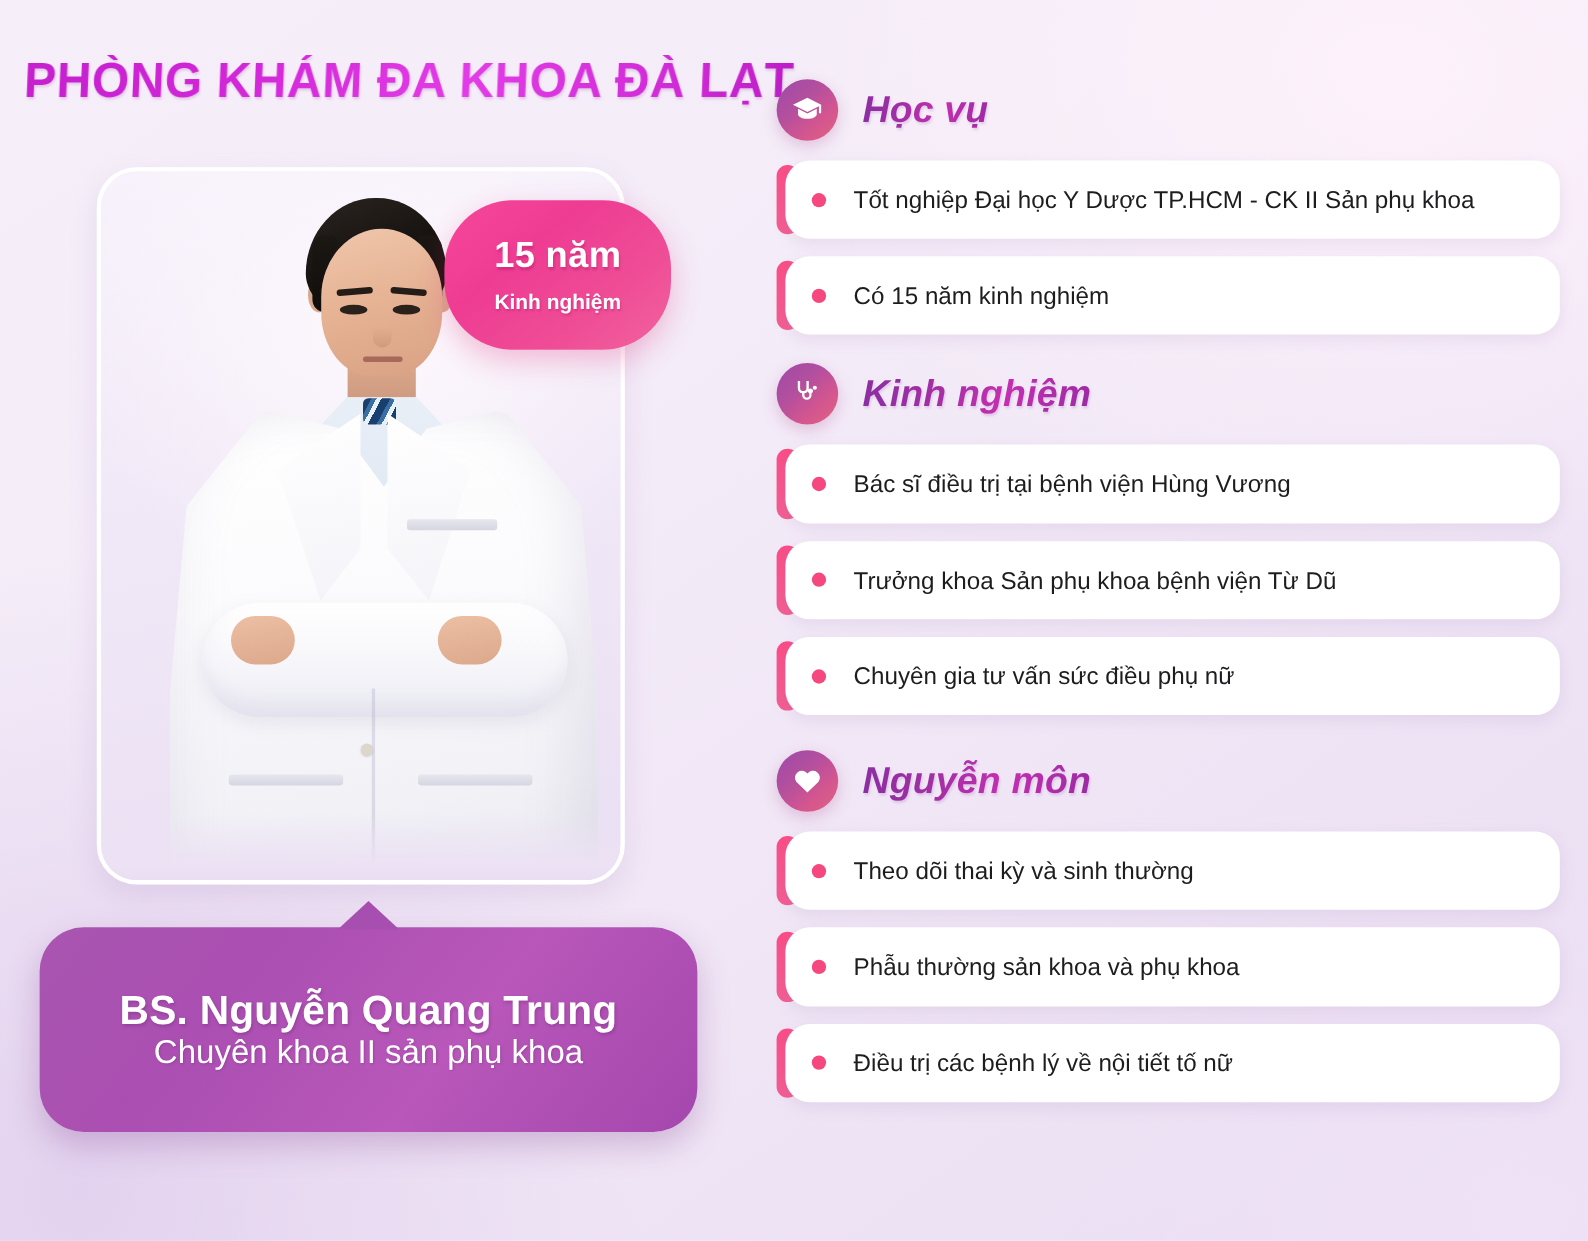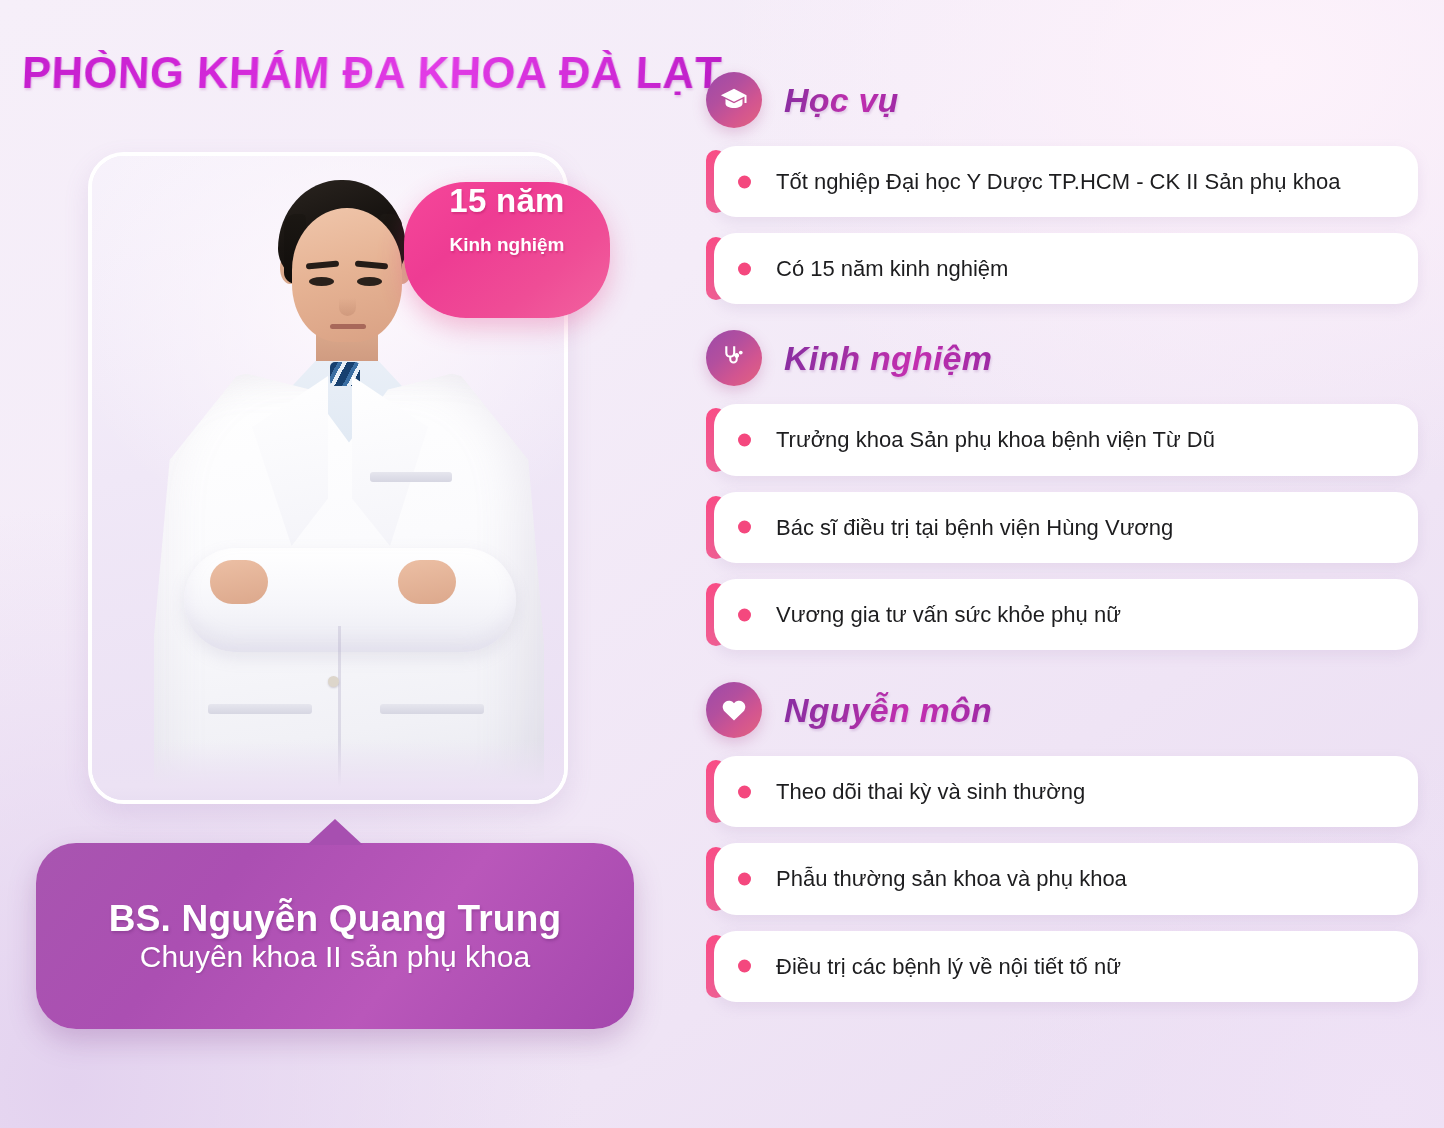--- a/index.html
+++ b/index.html
@@ -169,21 +169,21 @@
     background: linear-gradient(180deg, rgba(237,228,245,0) 0%, #ece2f4 78%, #e9dff2 100%);
   }
 
   
   #experience-badge {
     position:absolute; left:404px; top:182px; z-index:20;
     width:206px; height:136px;
     border-radius:62px;
     background: linear-gradient(140deg,#f6479a 0%, #ee3c93 35%, #ef4d96 70%, #f2639f 100%);
     box-shadow: 0 10px 26px rgba(225,55,130,0.30);
-    display:flex; flex-direction:column; align-items:center; justify-content:flex-start;
+    display:flex; flex-direction:column; align-items:center; justify-content:center;
     gap:14px;
   }
   #experience-badge .years {
     color:#fff; font-size:33px; font-weight:800; letter-spacing:0.3px;
     text-shadow: 1px 2px 2px rgba(170,20,90,0.35);
   }
   #experience-badge .years-label {
     color:#fff; font-size:19px; font-weight:700;
     text-shadow: 1px 2px 2px rgba(170,20,90,0.35);
   }
@@ -334,29 +334,29 @@
       <span class="section-icon">
         <svg viewBox="0 0 24 24" aria-hidden="true">
           <path d="M5 2.6v5.1a4 4 0 0 0 3.2 3.92V13a3.4 3.4 0 0 0 6.8 0v-1.3a1.9 1.9 0 1 0-1.6 0V13a1.8 1.8 0 0 1-3.6 0v-1.38A4 4 0 0 0 13 7.7V2.6h-1.7v5.1a2.3 2.3 0 0 1-4.6 0V2.6H5Z"></path>
           <circle cx="17.4" cy="7.6" r="1.5"></circle>
         </svg>
       </span>
       <span class="section-title">Kinh nghiệm</span>
     </div>
     <div class="item-row">
       <span class="item-bullet"></span>
+      <span class="item-text">Bác sĩ điều trị tại bệnh viện Hùng Vương</span>
+    </div>
+    <div class="item-row">
+      <span class="item-bullet"></span>
       <span class="item-text">Trưởng khoa Sản phụ khoa bệnh viện Từ Dũ</span>
     </div>
     <div class="item-row">
       <span class="item-bullet"></span>
-      <span class="item-text">Bác sĩ điều trị tại bệnh viện Hùng Vương</span>
-    </div>
-    <div class="item-row">
-      <span class="item-bullet"></span>
-      <span class="item-text">Vương gia tư vấn sức khỏe phụ nữ</span>
+      <span class="item-text">Chuyên gia tư vấn sức điều phụ nữ</span>
     </div>
   </div>
 
   <div class="sec-gap-2"></div>
 
   <div class="section">
     <div class="section-header">
       <span class="section-icon">
         <svg viewBox="0 0 24 24" aria-hidden="true">
           <path d="M12 20.4 3.9 12.6A5 5 0 0 1 12 6.6a5 5 0 0 1 8.1 6l-8.1 7.8Z"></path>

